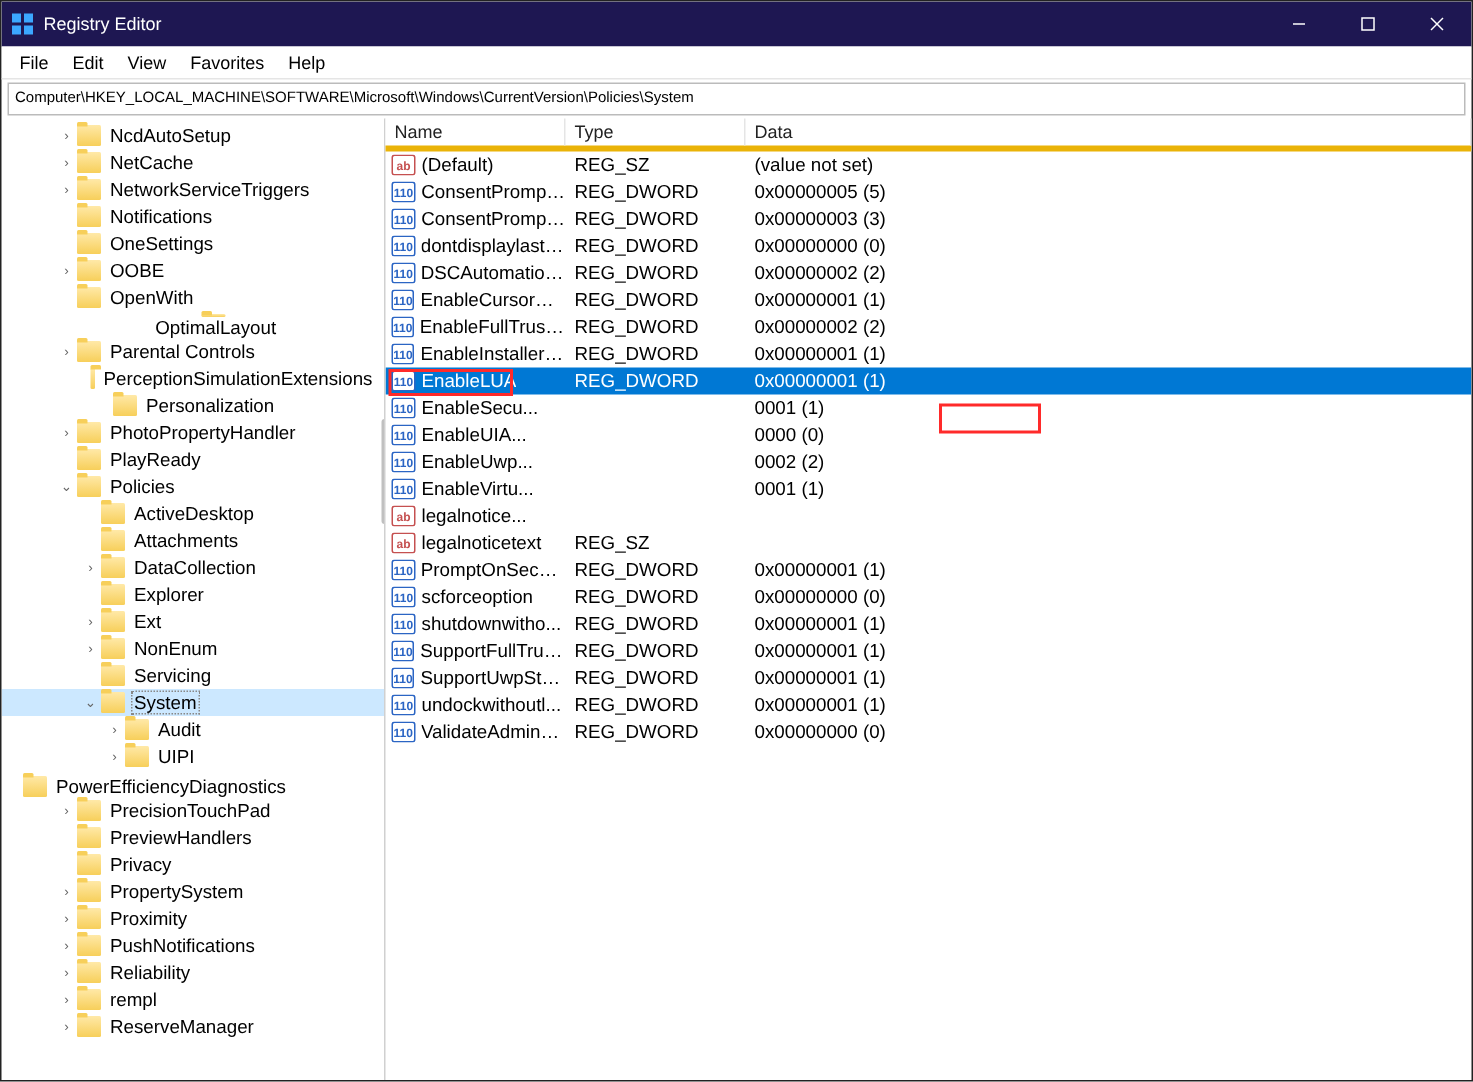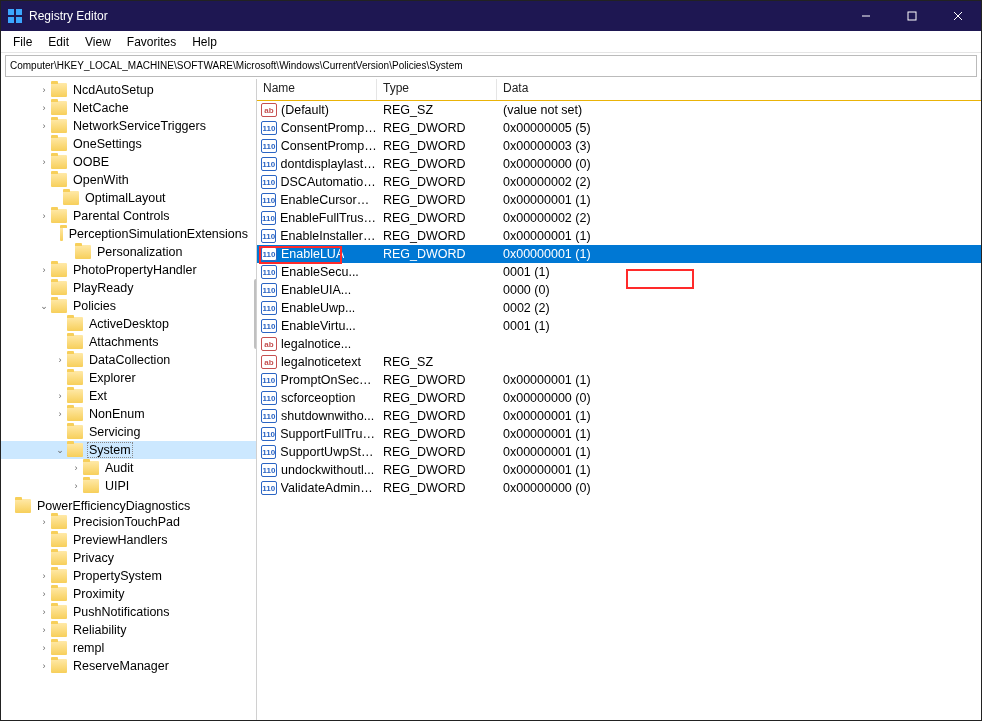--- a/index.html
+++ b/index.html
@@ -22,21 +22,21 @@
   .tree-inner { padding: 2px 0 2px 0; font-size: 12.5px; }
   .tree .node { display: flex; align-items: center; height: 18px; white-space: nowrap; cursor: default; padding-right: 6px; }
   .tree .node.selected { background: #cce8ff; }
   .tree .node.selected .label { border: 1px dotted #888; padding: 0 1px; }
   .tree .label { padding: 0 2px; }
   .tree .tw { width: 14px; height: 14px; display: inline-flex; align-items: center; justify-content: center; color: #666; font-size: 9px; }
   .folder-icon { width: 16px; height: 14px; margin-right: 4px; display:inline-block; background: linear-gradient(#ffe9a8,#f7cf5a); border-radius: 1px; position: relative; }
   .folder-icon::before { content:""; position:absolute; top:-2px; left:0; width:7px; height:3px; background:#f7cf5a; border-radius:1px 1px 0 0; }
 
   .list { flex: 1; position: relative; font-size: 12.5px; }
-  .list-header { display: flex; height: 22px; border-bottom: 1px solid #eab308; background: #fff; }
+  .list-header { display: flex; height: 22px; border-bottom: 4px solid #eab308; background: #fff; align-items: flex-end; }
   .list-header .col { padding: 2px 6px; border-right: 1px solid #e5e5e5; color: #222; cursor: default; font-size: 12px; }
   .col-name { width: 120px; }
   .col-type { width: 120px; }
   .col-data { flex: 1; }
   .list-body { overflow-y: auto; height: calc(100% - 22px); }
   .row { display: flex; height: 18px; align-items: center; cursor: default; justify-content: center; }
   .row.selected { background: #0078d4; color: #fff; }
   .row .cell-name { width: 120px; padding-left: 4px; display: flex; align-items: center; overflow: hidden; }
   .row .cell-type { width: 120px; padding-left: 6px; overflow:hidden; }
   .row .cell-data { flex: 1; padding-left: 6px; overflow:hidden; }
@@ -115,33 +115,38 @@
           <span class="label">NetCache</span>
         </div>
         <div class="node" style="padding-left: 36px;">
           <span class="tw">›</span>
           <span class="folder-icon"></span>
           <span class="label">NetworkServiceTriggers</span>
         </div>
         <div class="node" style="padding-left: 36px;">
           <span class="tw"></span>
           <span class="folder-icon"></span>
+          <span class="label">Notifications</span>
+        </div>
+        <div class="node" style="padding-left: 36px;">
+          <span class="tw"></span>
+          <span class="folder-icon"></span>
           <span class="label">OneSettings</span>
         </div>
         <div class="node" style="padding-left: 36px;">
           <span class="tw">›</span>
           <span class="folder-icon"></span>
           <span class="label">OOBE</span>
         </div>
         <div class="node" style="padding-left: 36px;">
           <span class="tw"></span>
           <span class="folder-icon"></span>
           <span class="label">OpenWith</span>
         </div>
-        <div class="node" style="padding-left: 48px;">
+        <div class="node" style="padding-left: 36px; flex-direction: column;">
           <span class="tw"></span>
           <span class="folder-icon"></span>
           <span class="label">OptimalLayout</span>
         </div>
         <div class="node" style="padding-left: 36px;">
           <span class="tw">›</span>
           <span class="folder-icon"></span>
           <span class="label">Parental Controls</span>
         </div>
         <div class="node" style="padding-left: 56px;">

